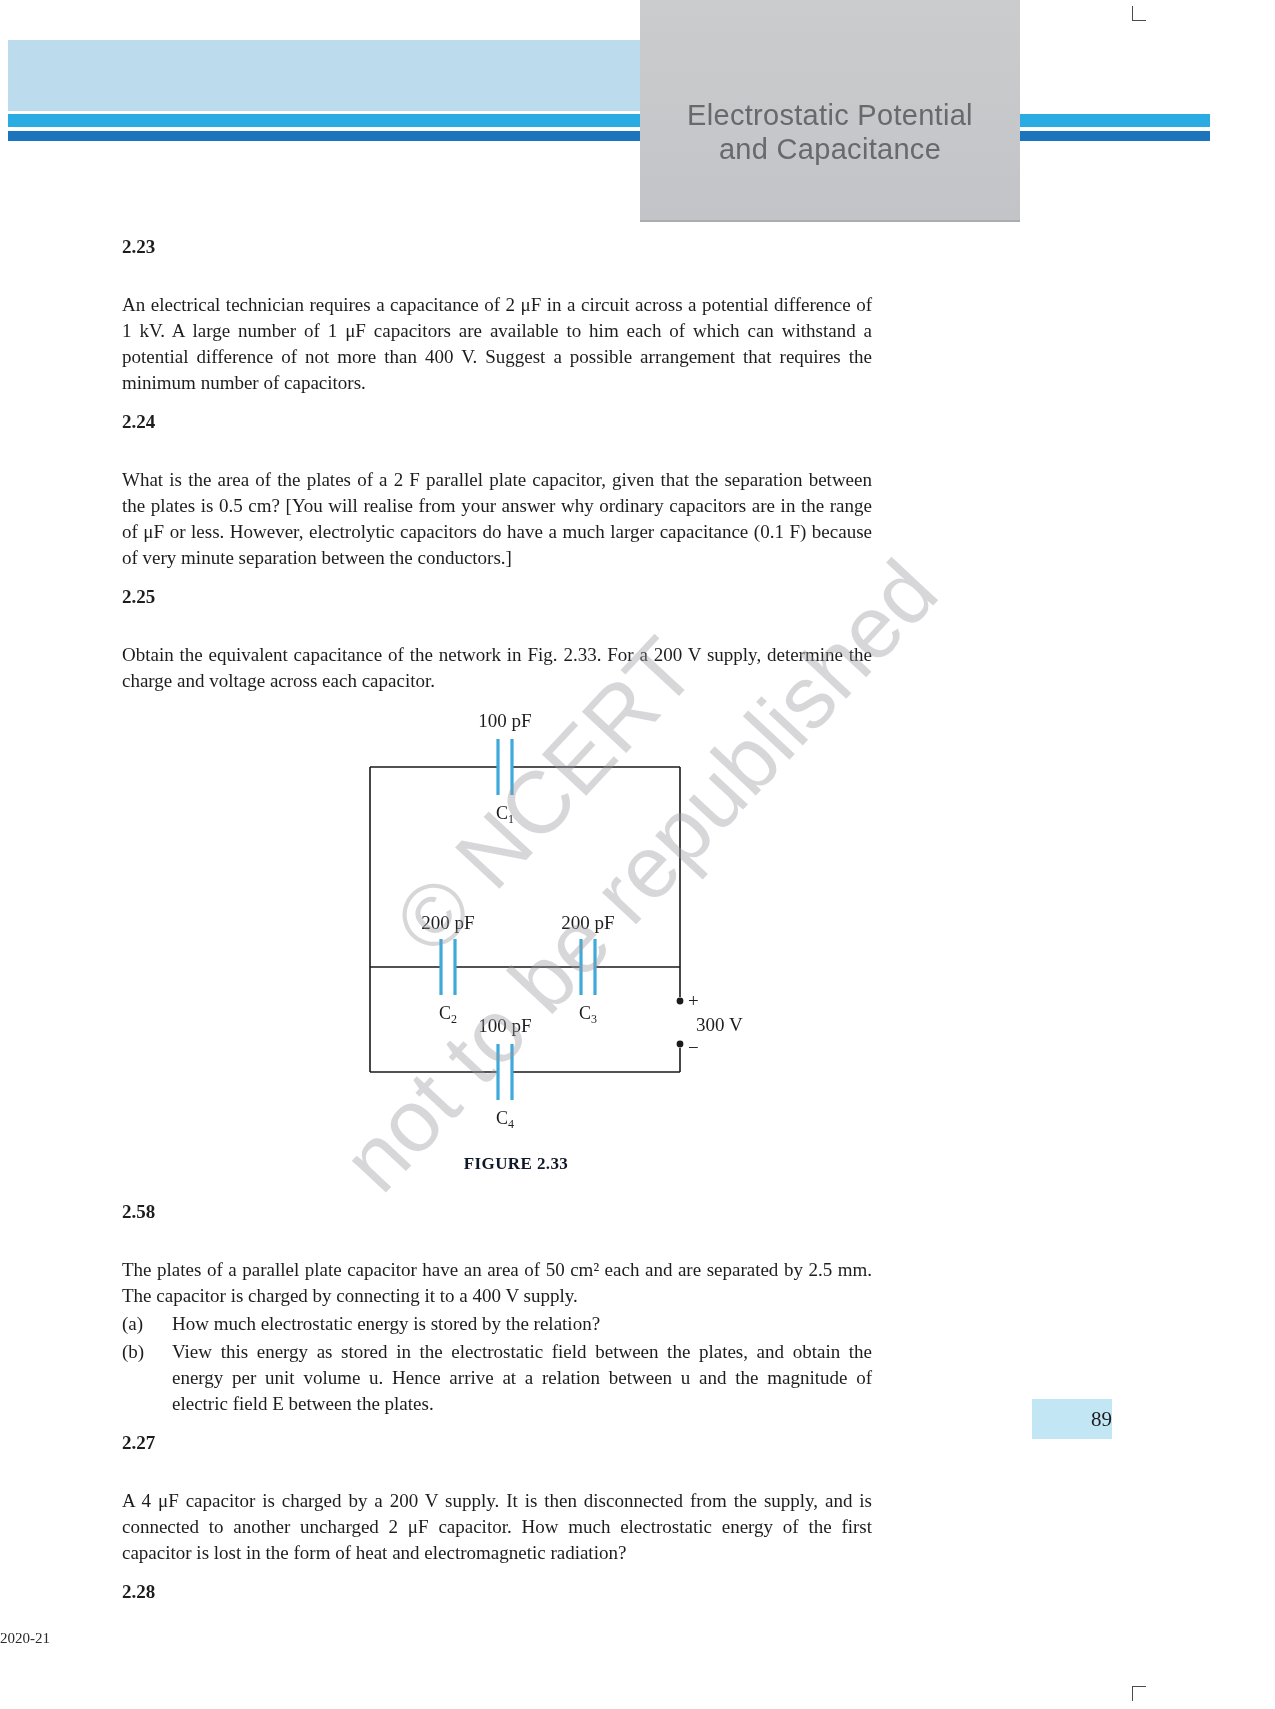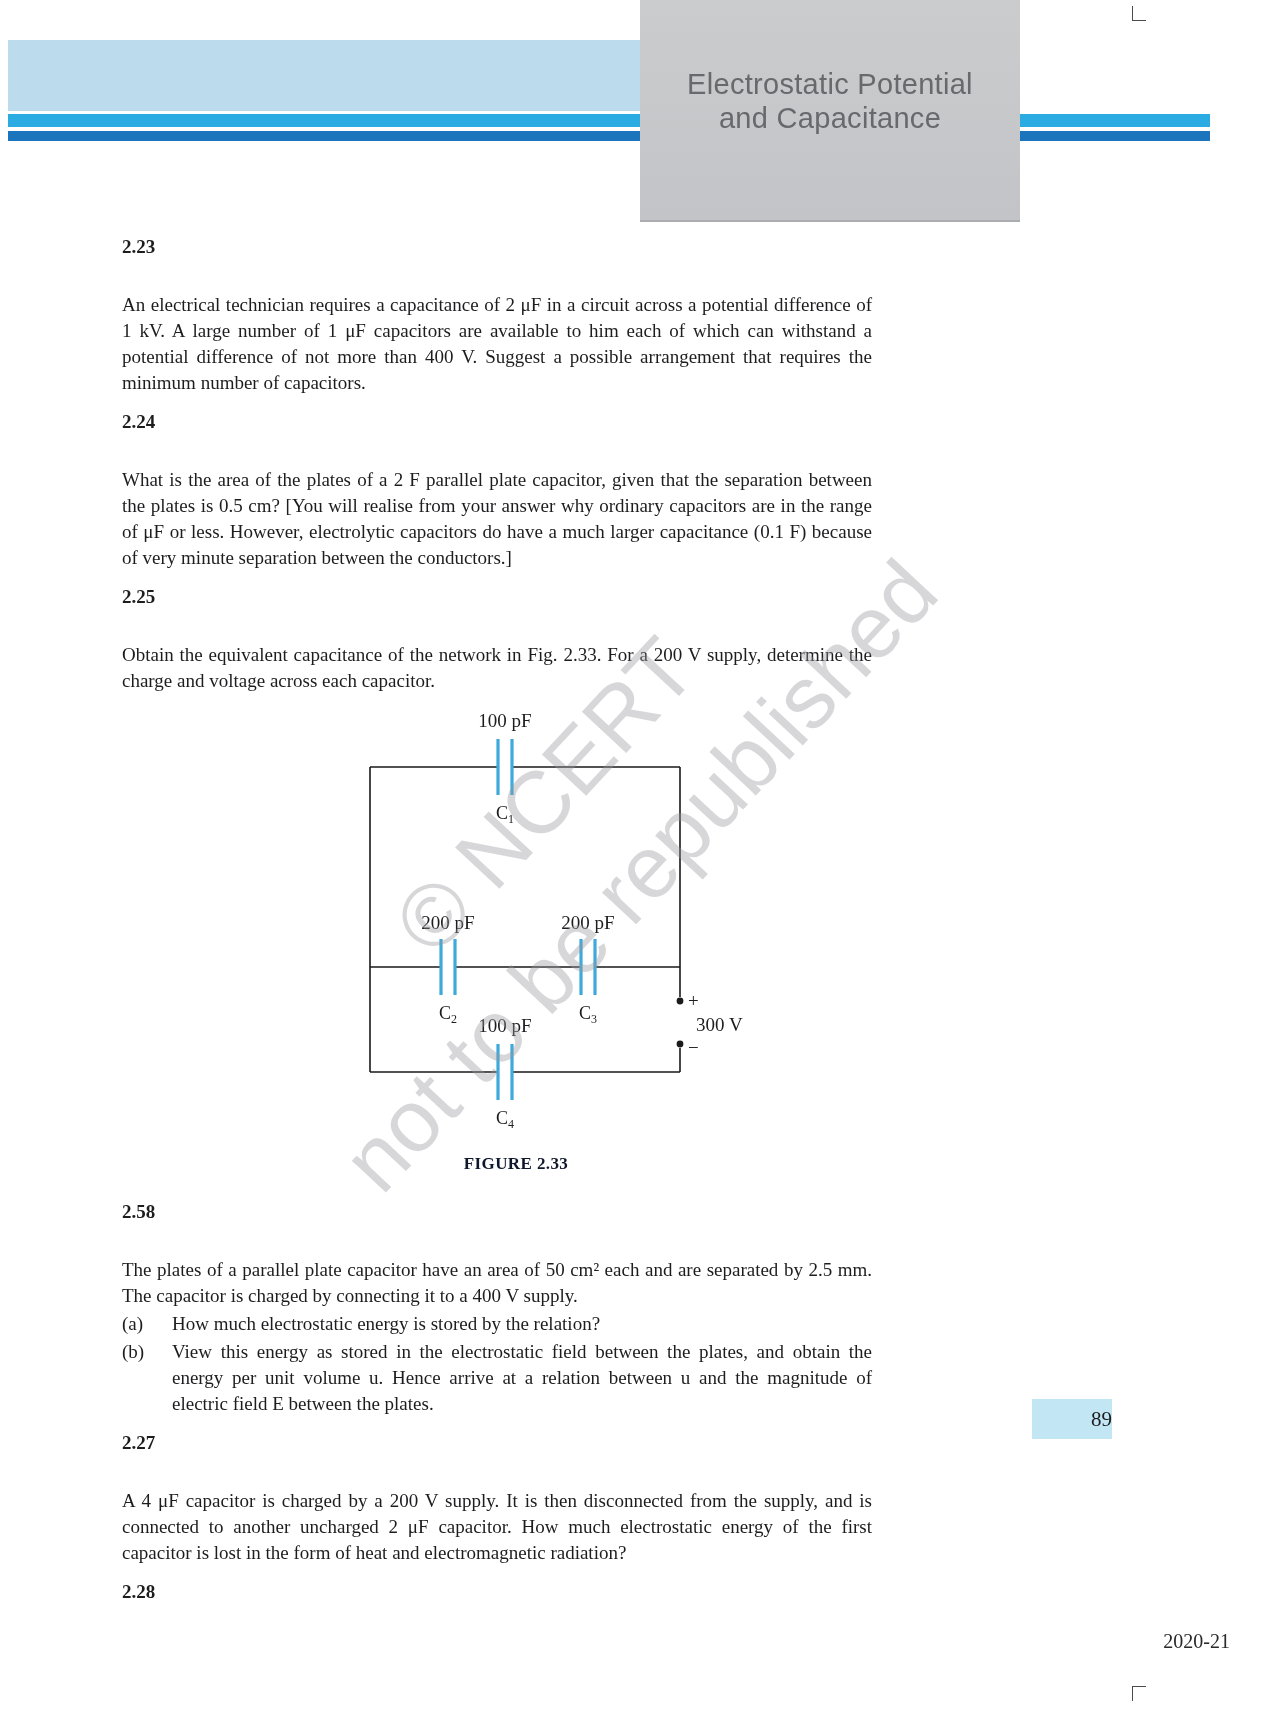--- a/index.html
+++ b/index.html
@@ -33,21 +33,21 @@
     position: absolute; left: 640px; top: 0;
     width: 380px; height: 222px;
     background: linear-gradient(#cbccce, #c3c4c7);
     border-bottom: 2px solid #aaacb0;
     z-index: 3;
     font-family: "Liberation Sans", sans-serif;
     color: #68696c;
     font-size: 29px;
     line-height: 34px;
     text-align: center;
-    padding-top: 67px;
+    padding-top: 98px;
     box-sizing: border-box;
     letter-spacing: 0.3px;
   }
 
   
   .cropmark { position: absolute; width: 13px; height: 14px; z-index: 4; }
   .cropmark.tr { left: 1132px; top: 6px; border-left: 1.5px solid #4a4a4a; border-bottom: 1.5px solid #4a4a4a; }
   .cropmark.br { left: 1132px; top: 1686px; border-left: 1.5px solid #4a4a4a; border-top: 1.5px solid #4a4a4a; }
 
   
@@ -85,21 +85,21 @@
   
   .page-number-box {
     position: absolute; left: 1032px; top: 1399px;
     width: 80px; height: 40px;
     background: #c3e6f5;
     display: flex; align-items: center; justify-content: flex-end;
     font-size: 21px; z-index: 2;
   }
   .footer-edition {
     position: absolute; left: 0; top: 1630px; width: 1230px;
-    text-align: right; font-size: 20px; color: #2a2a2a;
+    text-align: left; font-size: 15px; color: #2a2a2a;
   }
 </style>
 </head>
 <body>
 
 <div class="page">
 
   <div class="band-lightblue"></div>
   <div class="stripe-cyan"></div>
   <div class="stripe-dark"></div>

